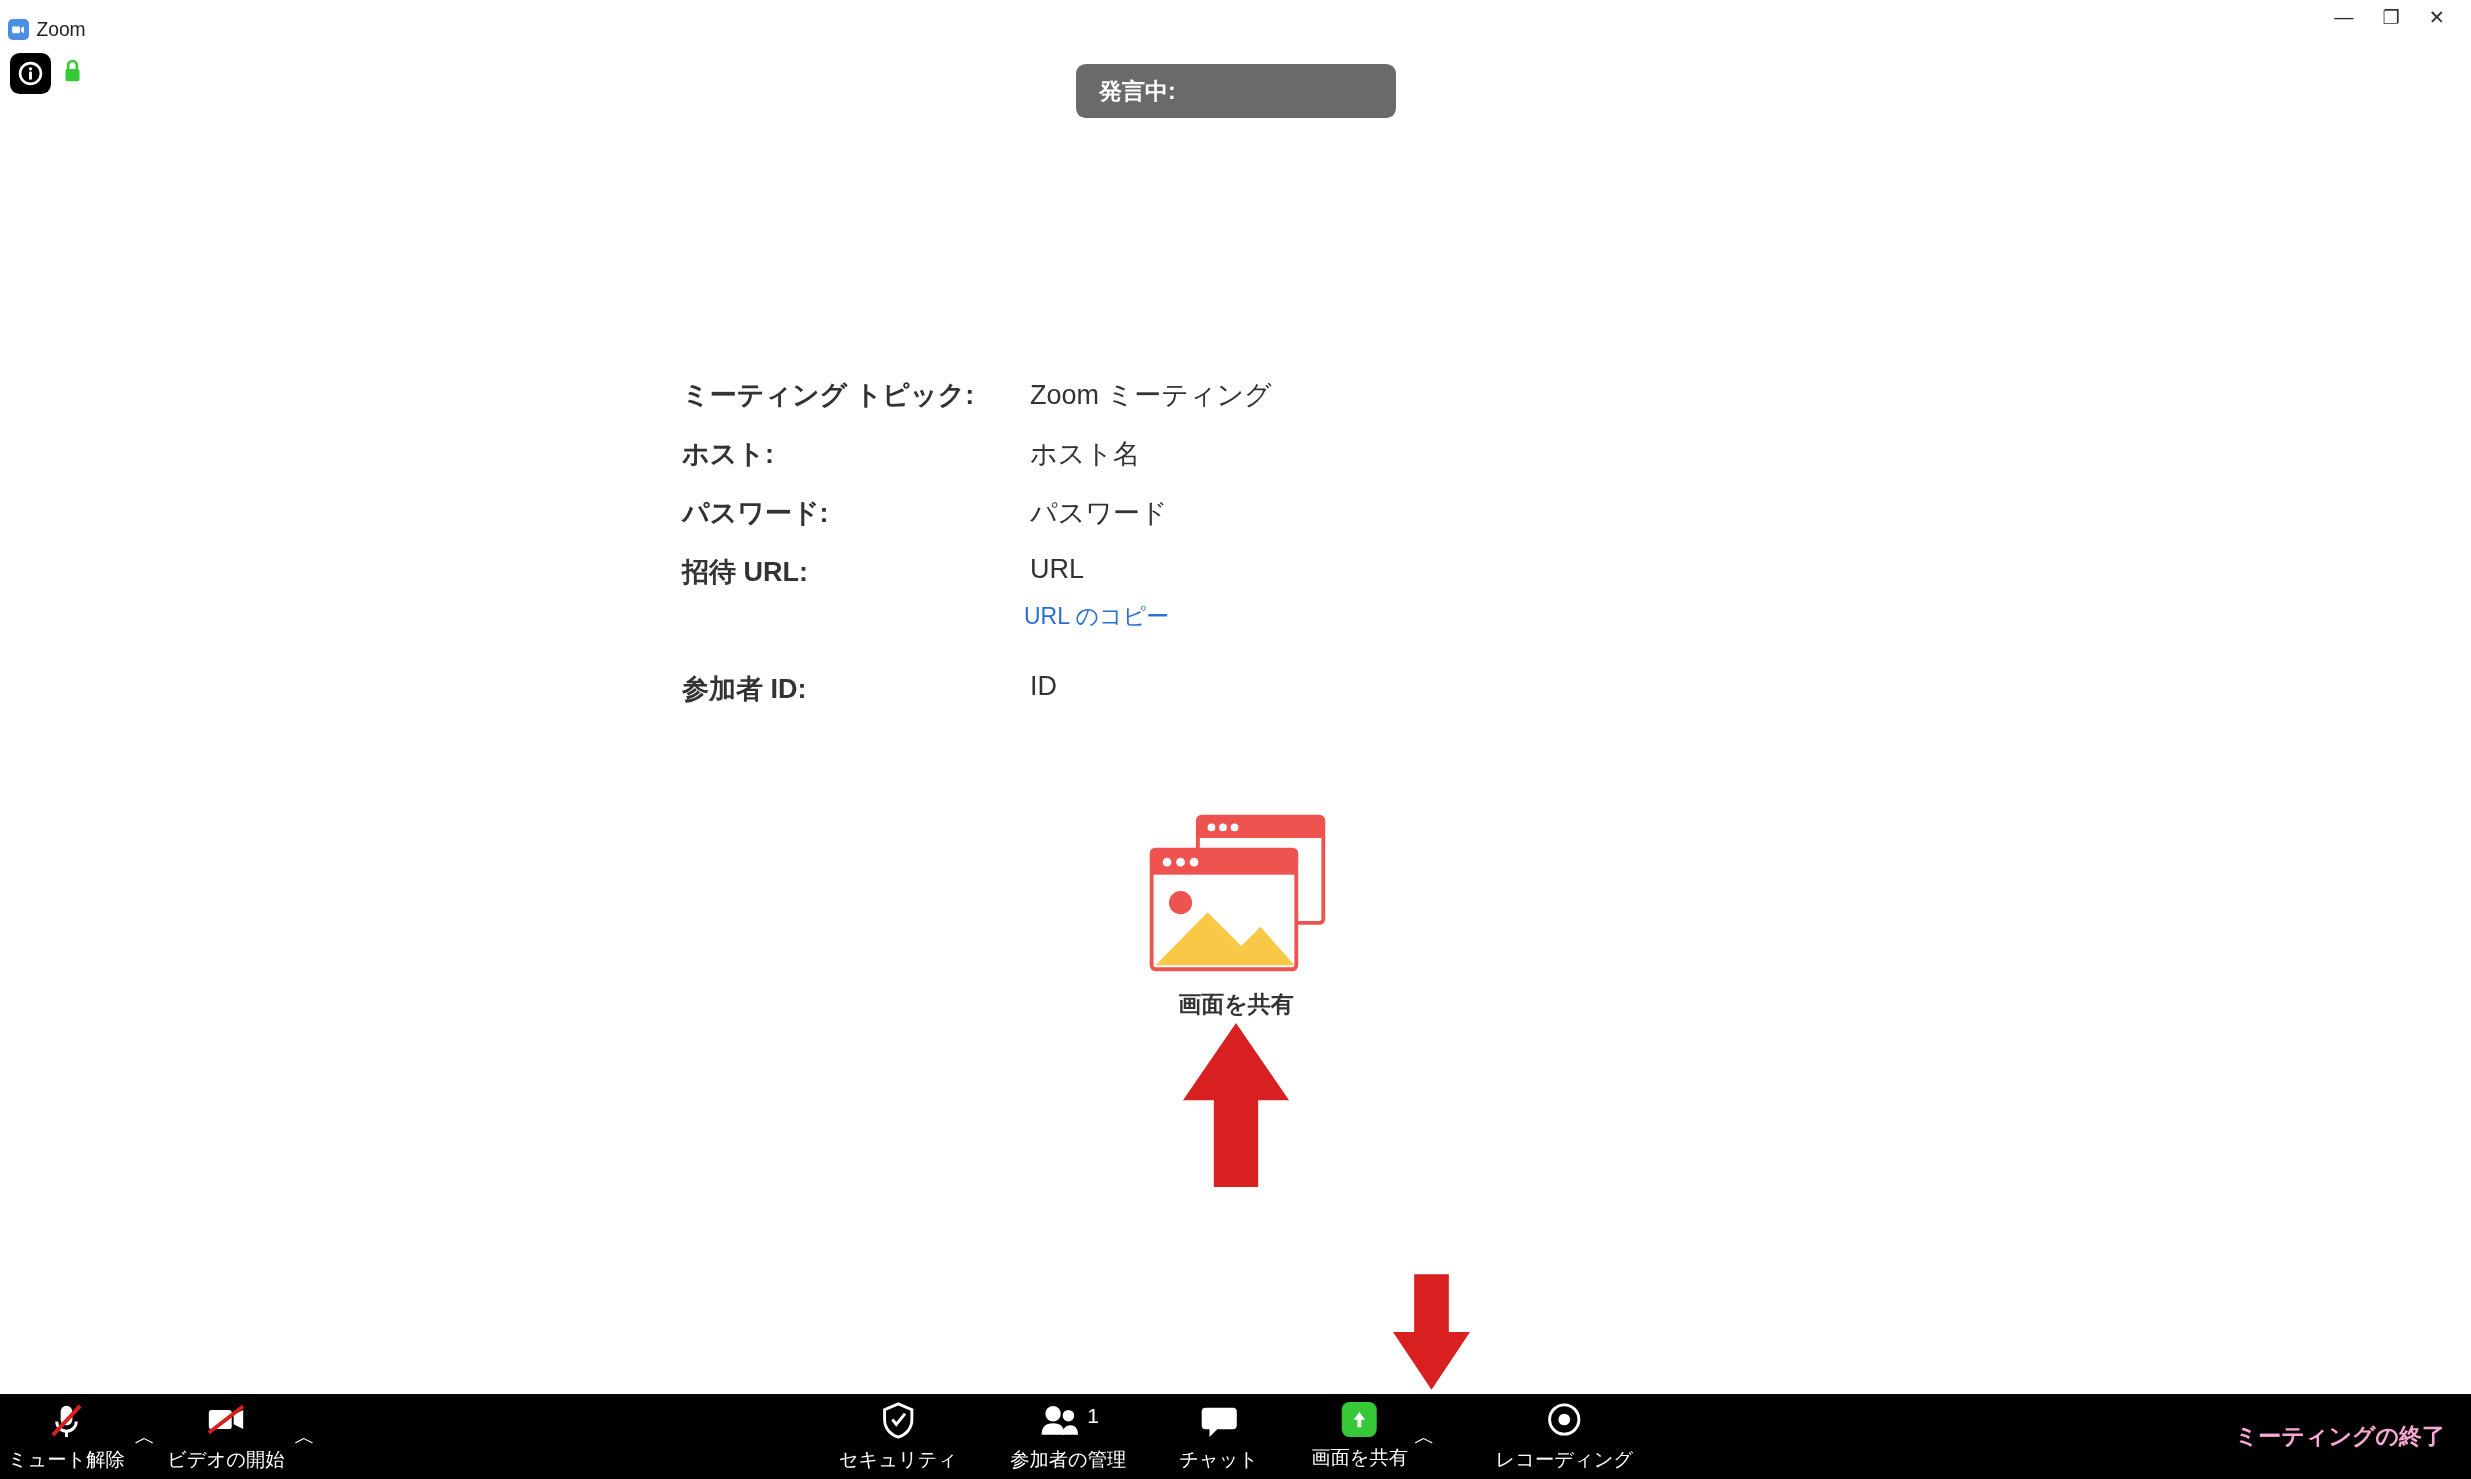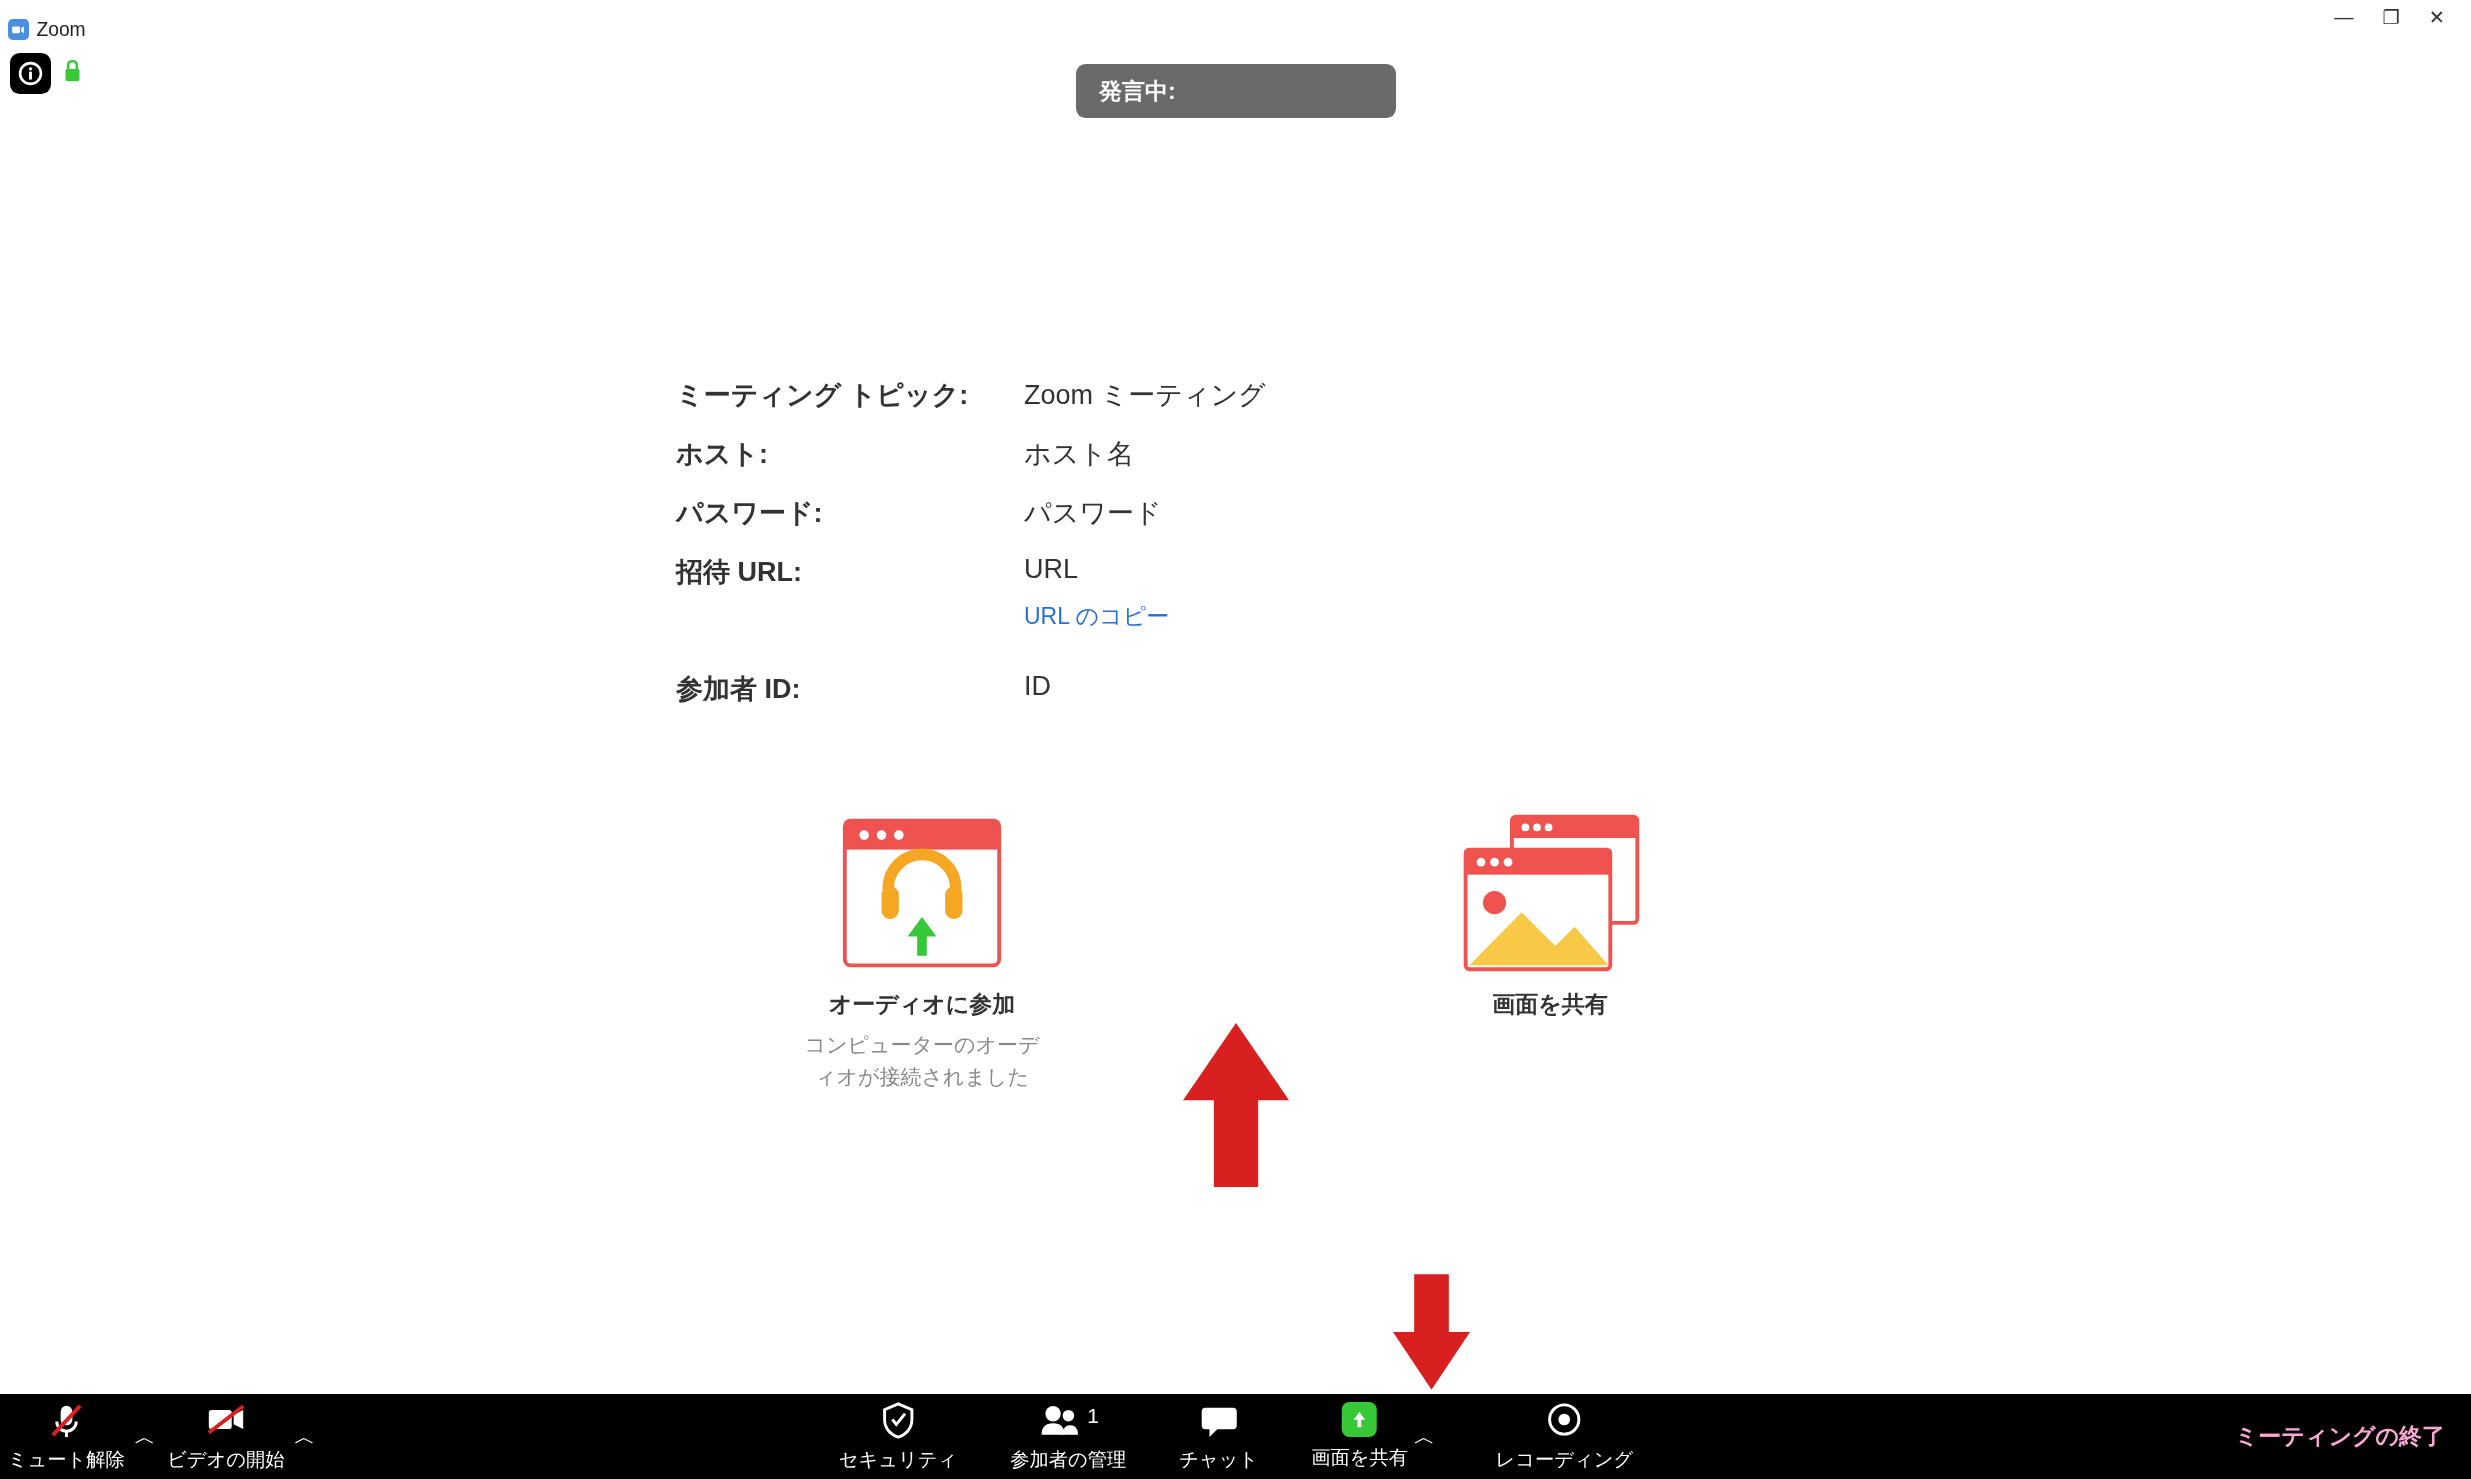--- a/index.html
+++ b/index.html
@@ -17,21 +17,21 @@
   
   .top-icons { position: absolute; top: 53px; left: 9.7px; display: flex; gap: 11.6px; align-items: center; }
   .info-badge { width: 41px; height: 41px; background: #000; border-radius: 9.7px; display: flex; align-items: center; justify-content: center; }
   .lock-icon svg { width: 21px; height: 27px; }
 
   
   .speaking { position: absolute; top: 64px; left: 50%; transform: translateX(-50%); background: #6a6a6a; color: #fff; font-size: 23px; font-weight: bold; padding: 11.6px 23px; border-radius: 9.7px; width: 320px; }
 
   
   .meeting-info { position: absolute; top: 377px; left: 676px; font-size: 27px; color: #333; }
-  .meeting-info .row { display: flex; margin-bottom: 23px; }
+  .meeting-info .row { display: flex; margin-bottom: 23px; margin-left: 6px; }
   .meeting-info .label { width: 348px; font-weight: bold; }
   .meeting-info .value { color: #333; }
   .url-copy { color: #2a6fd6; font-size: 23px; margin-left: 348px; margin-top: -11.6px; margin-bottom: 39px; }
 
   
   .tiles { position: absolute; top: 811px; left: 0; right: 0; display: flex; justify-content: center; gap: 377px; }
   .tile { display: flex; flex-direction: column; align-items: center; width: 251px; }
   .tile-label { font-size: 23px; font-weight: bold; color: #333; margin-top: 13.5px; }
   .tile-sub { font-size: 21px; color: #888; text-align: center; margin-top: 9.7px; line-height: 1.5; }
 
@@ -109,35 +109,20 @@
   </div>
   <div class="url-copy">URL のコピー</div>
   <div class="row">
     <span class="label">参加者 ID:</span>
     <span class="value">ID</span>
   </div>
 </div>
 
 <div class="tiles">
 
-  <div class="tile">
-    <svg width="174" height="164" viewBox="0 0 180 170">
-      <rect x="10" y="10" width="160" height="150" rx="6" fill="#fff" stroke="#ef5350" stroke-width="4"></rect>
-      <rect x="10" y="10" width="160" height="30" fill="#ef5350"></rect>
-      <circle cx="30" cy="25" r="5" fill="#fff"></circle>
-        <circle cx="48" cy="25" r="5" fill="#fff"></circle>
-        <circle cx="66" cy="25" r="5" fill="#fff"></circle>
-      <path d="M55 80 a35 35 0 0 1 70 0" fill="none" stroke="#f5a623" stroke-width="12" stroke-linecap="round"></path>
-      <rect x="48" y="78" width="18" height="34" rx="9" fill="#f5a623"></rect>
-      <rect x="114" y="78" width="18" height="34" rx="9" fill="#f5a623"></rect>
-      <path d="M90 150 L75 130 H85 V110 H95 V130 H105 Z" fill="#37c837" transform="rotate(180 90 130)"></path>
-    </svg>
-    <div class="tile-label">オーディオに参加</div>
-    <div class="tile-sub">コンピューターのオーディオが接続されました</div>
-  </div>
 
   <div class="tile">
     <svg width="193" height="164" viewBox="0 0 200 170">
       <rect x="60" y="6" width="130" height="110" rx="4" fill="#fff" stroke="#ef5350" stroke-width="4"></rect>
       <rect x="60" y="6" width="130" height="22" fill="#ef5350"></rect>
       <circle cx="74" cy="17" r="4" fill="#fff"></circle>
         <circle cx="86" cy="17" r="4" fill="#fff"></circle>
         <circle cx="98" cy="17" r="4" fill="#fff"></circle>
       <rect x="12" y="40" width="150" height="124" rx="4" fill="#fff" stroke="#ef5350" stroke-width="4"></rect>
       <rect x="12" y="40" width="150" height="26" fill="#ef5350"></rect>

